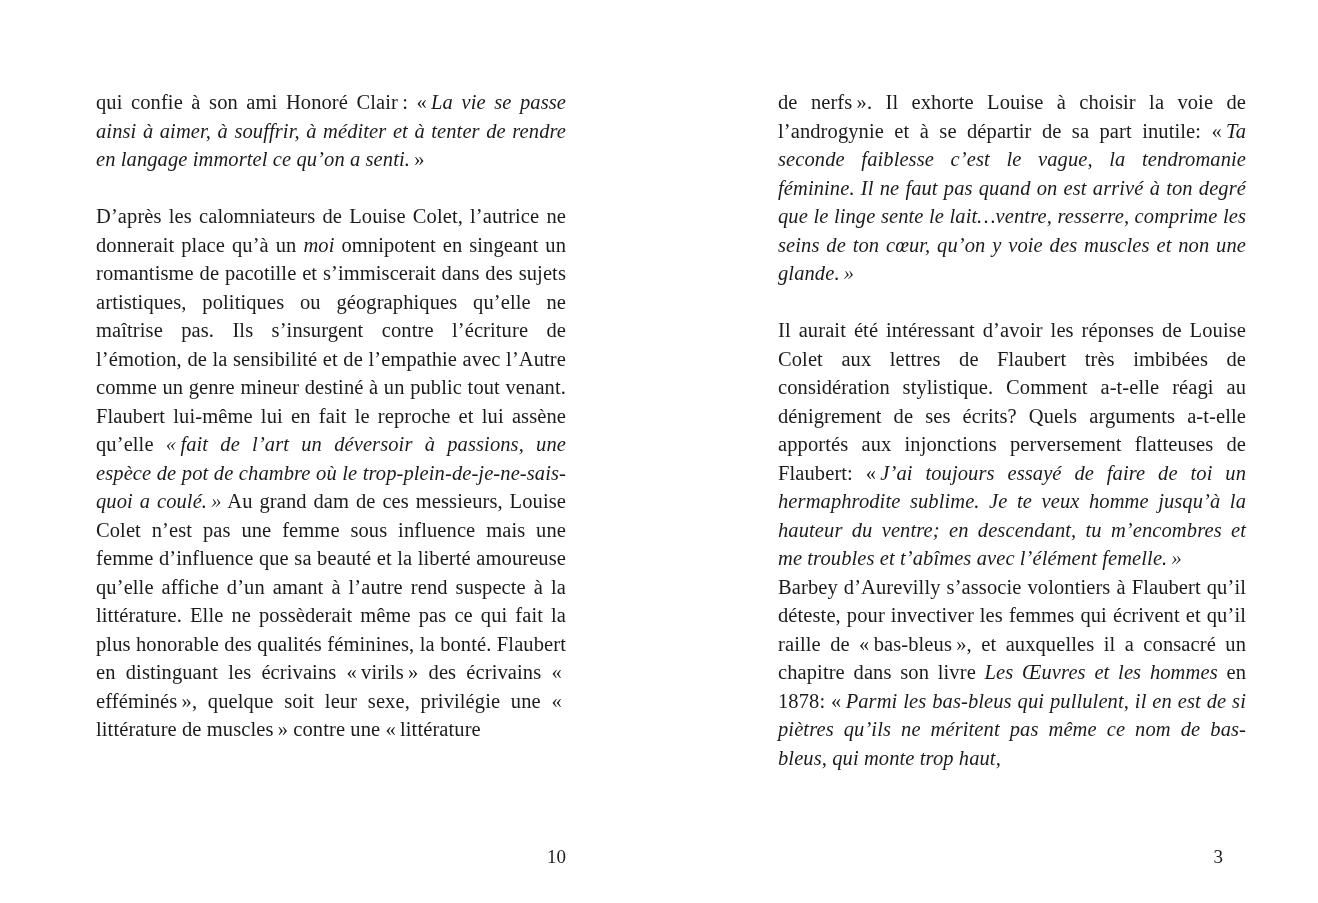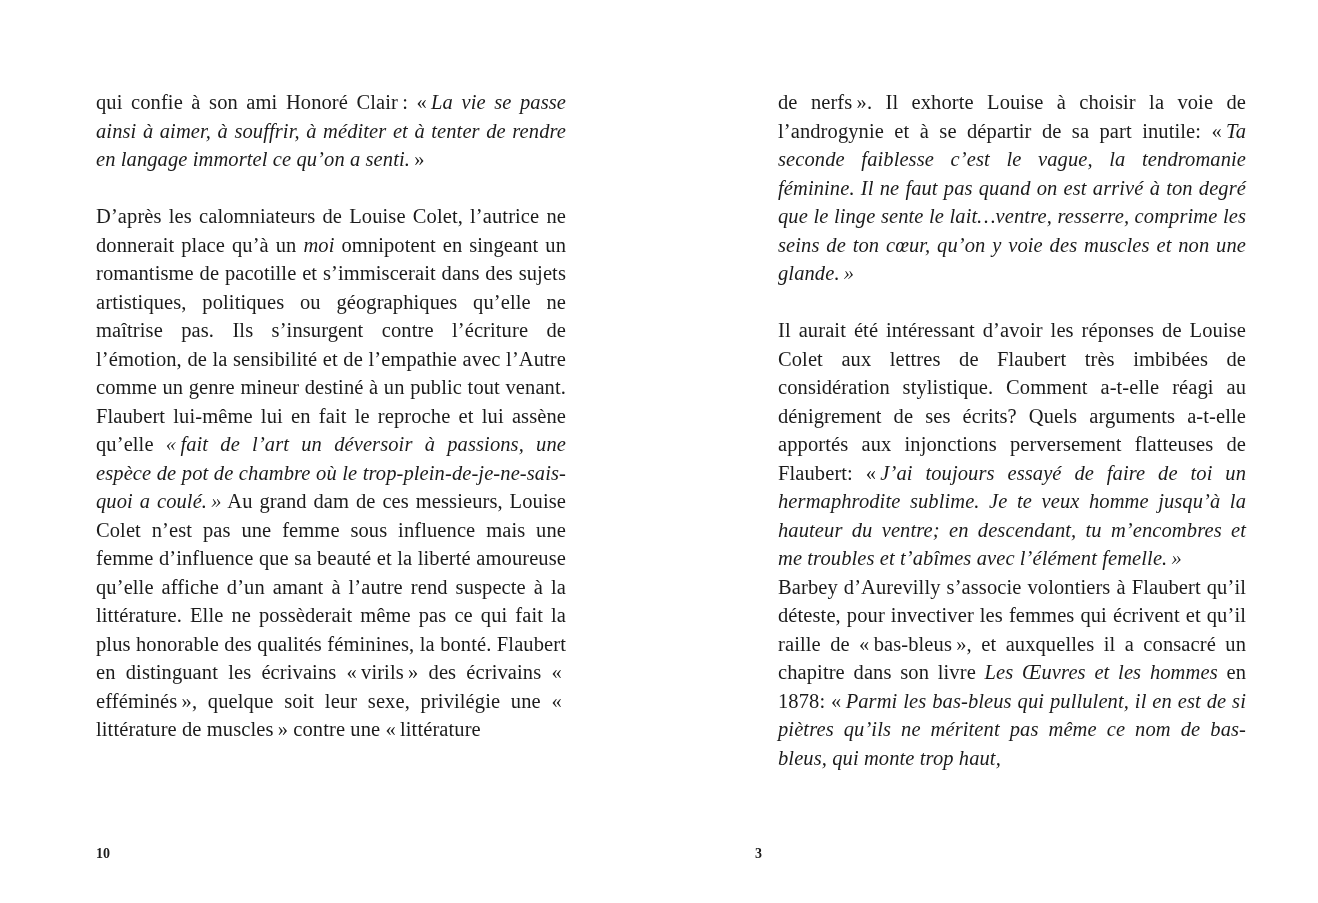--- a/index.html
+++ b/index.html
@@ -30,24 +30,23 @@
     margin: 0;
     text-align: justify;
   }
   p.para.gap-before {
     margin-top: 28.5px;
   }
   em { font-style: italic; }
   .page-number {
     position: absolute;
     top: 846px;
-    font-size: 14px;
-    text-align: left;
+    font-size: 19px;
+    text-align: right;
     color: #1b1b1b;
-    font-weight: bold;
   }
   .page-number.left-num  { left: 96px;  width: 470px; }
   .page-number.right-num { left: 755px; width: 468px; }
 </style>
 </head>
 <body>
 
 <div class="spread">
 
   <div class="page-text left-col">

